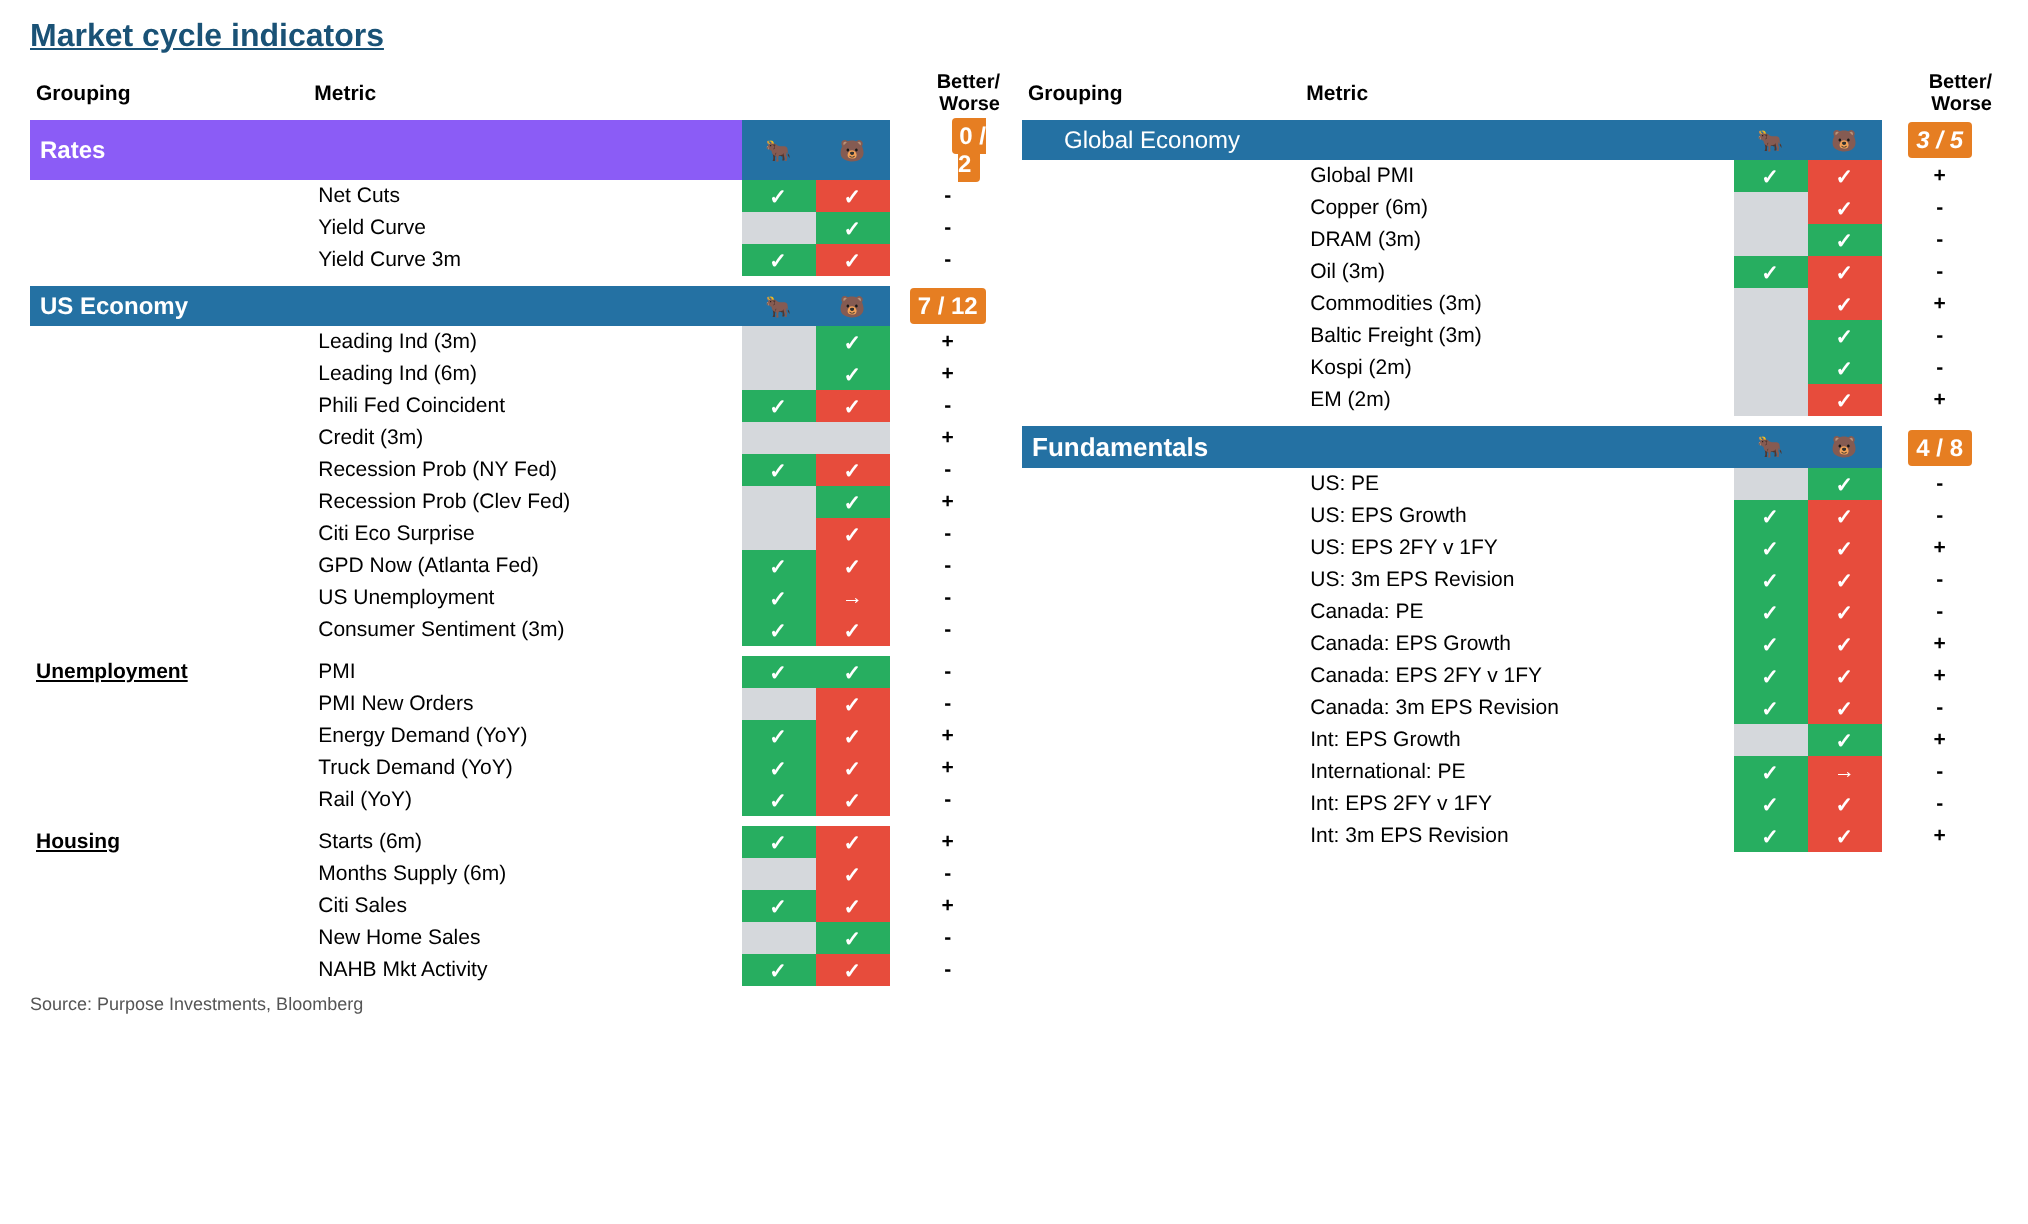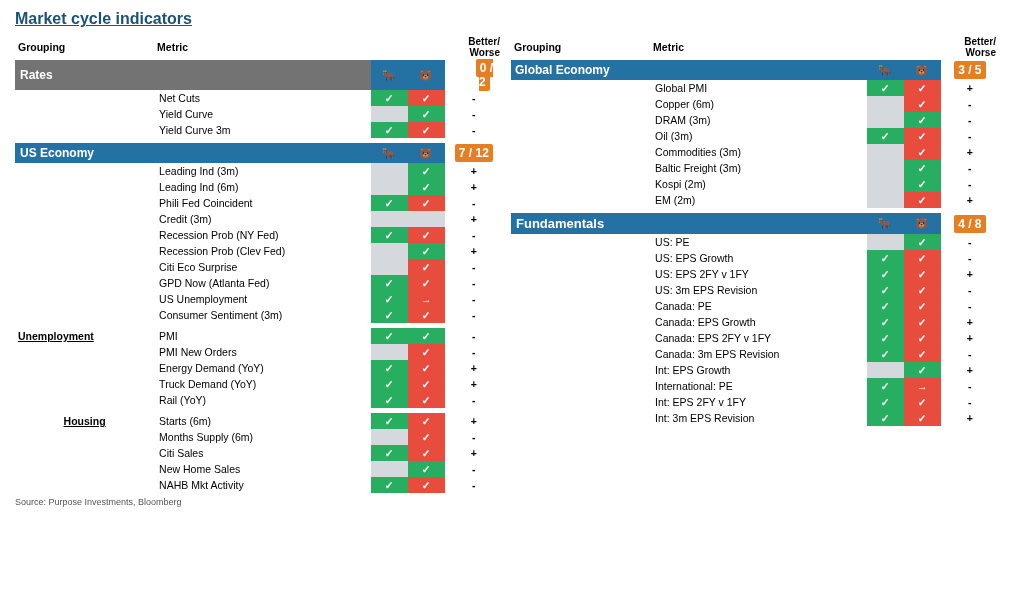--- a/index.html
+++ b/index.html
@@ -99,21 +99,21 @@
             <th class="col-bull"></th>
             <th class="col-bear"></th>
             <th class="col-bw">
               <div style="text-align:right; font-size:10px;">Better/</div>
               <div style="text-align:right; font-size:10px;">Worse</div>
             </th>
           </tr>
         </thead>
         <tbody id="left-tbody">
             <tr>
-      <td colspan="2" style="background:#737373;color:#fff;font-weight:bold;font-size:12px;padding:3px 5px;">Rates</td>
+      <td colspan="2" style="background:#8b5cf6;color:#fff;font-weight:bold;font-size:12px;padding:3px 5px;">Rates</td>
       <td style="background:#2471a3;text-align:center;"><span>🐂</span></td>
       <td style="background:#2471a3;text-align:center;"><span>🐻</span></td>
       <td style="text-align:center;padding-left:24px;">
         <span class="score-cell">0 / 2</span>
       </td>
     </tr>
             <tr>
         <td></td>
         <td class="metric-name">Net Cuts</td>
         <td class="green-cell"><span class="check">✓</span></td>
@@ -246,21 +246,21 @@
             <tr>
           <td class="metric-name">Rail (YoY)</td>
           <td class="green-cell"><span class="check">✓</span></td>
           <td class="red-cell"><span class="check">✓</span></td>
           <td style="text-align:center;font-weight:bold;">-</td>
         </tr>
             <tr>
               <td colspan="5" style="height:5px;"></td>
             </tr>
             <tr>
-          <td rowspan="5" style="font-weight:bold;text-decoration:underline;vertical-align:top;padding-top:2px;text-align:center;">Housing</td>
+          <td rowspan="5" style="font-weight:bold;text-decoration:underline;vertical-align:top;padding-top:2px;">Housing</td>
           <td class="metric-name">Starts (6m)</td>
           <td class="green-cell"><span class="check">✓</span></td>
           <td class="red-cell"><span class="check">✓</span></td>
           <td style="text-align:center;font-weight:bold;">+</td>
         </tr>
             <tr>
           <td class="metric-name">Months Supply (6m)</td>
           <td class="empty-cell"></td>
           <td class="red-cell"><span class="check">✓</span></td>
           <td style="text-align:center;font-weight:bold;">-</td>
@@ -297,24 +297,24 @@
             <th class="col-bull"></th>
             <th class="col-bear"></th>
             <th class="col-bw">
               <div style="text-align:right; font-size:10px;">Better/</div>
               <div style="text-align:right; font-size:10px;">Worse</div>
             </th>
           </tr>
         </thead>
         <tbody id="right-tbody">
             <tr>
-    <td colspan="2" style="background:#2471a3;color:#fff;font-weight:bold;font-size:12px;padding:3px 4px;">Global Economy</td>
+    <td colspan="2" style="background:#2471a3;color:#fff;font-weight:normal;font-size:12px;padding:3px 21px;">Global Economy</td>
     <td style="background:#2471a3;text-align:center;"><span>🐂</span></td>
     <td style="background:#2471a3;text-align:center;"><span>🐻</span></td>
-    <td style="text-align:center;">
+    <td style="text-align:center;font-style:italic;">
       <span class="score-cell">3 / 5</span>
     </td>
   </tr>
             <tr>
       <td></td>
       <td class="metric-name">Global PMI</td>
       <td class="green-cell"><span class="check">✓</span></td>
       <td class="red-cell"><span class="check">✓</span></td>
       <td style="text-align:center;font-weight:bold;">+</td>
     </tr>

